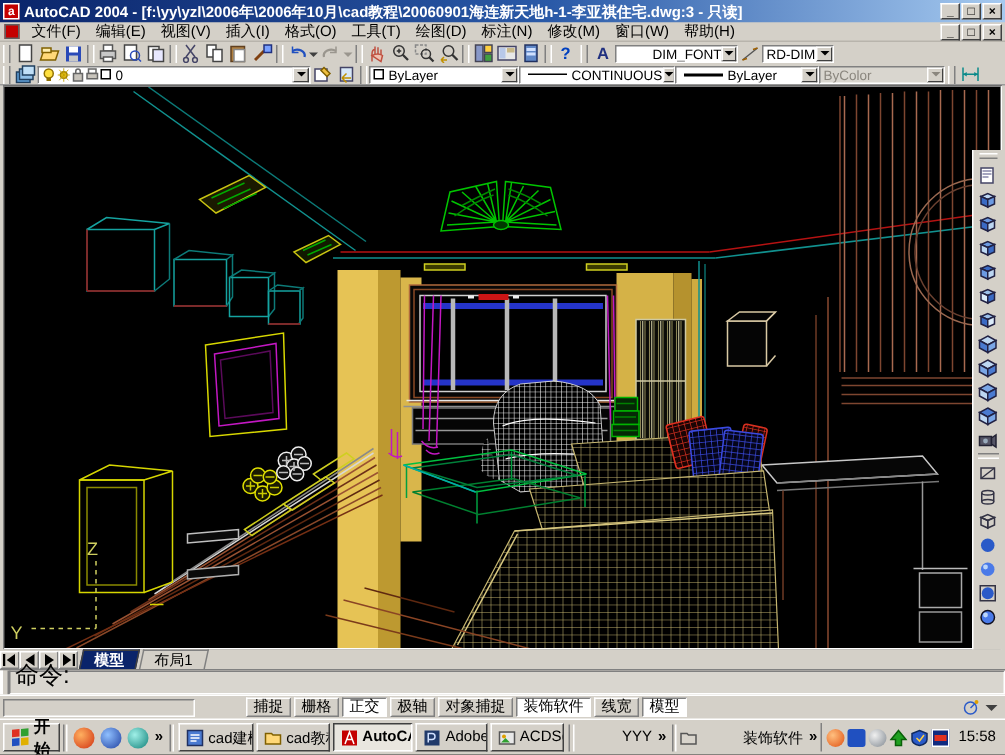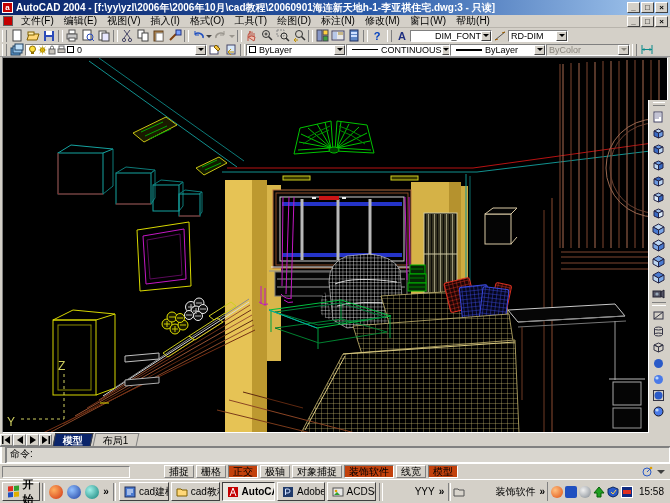--- a/index.html
+++ b/index.html
@@ -62,29 +62,29 @@
     display:flex; align-items:center; justify-content:center; margin-top:1px;}
   .tab { padding:0 8px; height:13px; line-height:13px; font-size:10px; border:1px solid #808080; border-bottom:none;
     background:#d4d0c8; transform:skewX(-12deg); margin-left:2px;}
   .tab span { display:inline-block; transform:skewX(12deg);}
   .tab.active { background:#0a246a; color:#fff; font-weight:bold; border-color:#404040;}
 
   
   .cmdwin { top:447px; left:0; width:670px; height:16px; background:#d4d0c8; display:flex; }
   .cmdgrip { width:6px; height:100%; border-left:2px solid #fff; border-right:1px solid #808080;}
   .cmdfield { flex:1; background:#d9d6cf; border:1px solid; border-color:#808080 #fff #fff #808080;
-    display:flex; align-items:flex-end; padding:0 2px 1px 3px; font-size:10px;}
+    display:flex; align-items:flex-end; padding:0 2px 1px 3px; font-size:16px;}
 
   
   .statusbar { top:463px; left:0; width:670px; height:16px; background:#d4d0c8; display:flex; align-items:center; padding:0 2px;
     border-top:1px solid #fff;}
   .coordbox { width:128px; height:12px; border:1px solid; border-color:#808080 #fff #fff #808080; margin-right:34px;}
   .sbtn { height:13px; line-height:11px; padding:0 4px; font-size:10px; margin-right:2px;
     border:1px solid; border-color:#fff #808080 #808080 #fff; background:#d4d0c8; white-space:nowrap;}
-  .sbtn.on { border-color:#808080 #fff #fff #808080; background:#c2410c;}
+  .sbtn.on { border-color:#808080 #fff #fff #808080; background:#ffffff;}
   .sflex { flex:1;}
   .commbtn { width:16px; height:13px; display:flex; align-items:center; justify-content:center;}
   .strayarr { width:0; height:0; border:4px solid transparent; border-top-color:#404040; margin:4px 3px 0 2px;}
 
   
   .taskbar { top:479px; left:0; width:670px; height:24px; background:#d4d0c8; border-top:1px solid #fff;
     display:flex; align-items:center; padding:0 2px; }
   .startbtn { height:19px; display:flex; align-items:center; gap:3px; padding:0 5px;
     background:#d4d0c8; border:1px solid; border-color:#fff #404040 #404040 #fff; font-weight:bold; font-size:11px;}
   .flag { width:12px; height:11px; display:grid; grid-template-columns:5px 5px; grid-template-rows:5px 5px; gap:1px; transform:skewY(-6deg);}
@@ -276,21 +276,21 @@
     <span class="cbtn">
         <i></i>
       </span>
   </span>
   <span class="tbtn">
       <svg width="14" height="13">
         <path d="M2 11 L12 3" stroke="#555"></path>
         <path d="M2 11 l3 -1 M12 3 l-3 1" stroke="#a06000"></path>
       </svg>
     </span>
-  <span class="combo" style="width:60px;">
+  <span class="combo" style="width:48px;">
     <span>RD-DIM</span>
     <span class="cbtn">
         <i></i>
       </span>
   </span>
 </div>
 
 <div class="abs tbrow2">
   <span class="grip"></span>
   <span class="tbtn">

